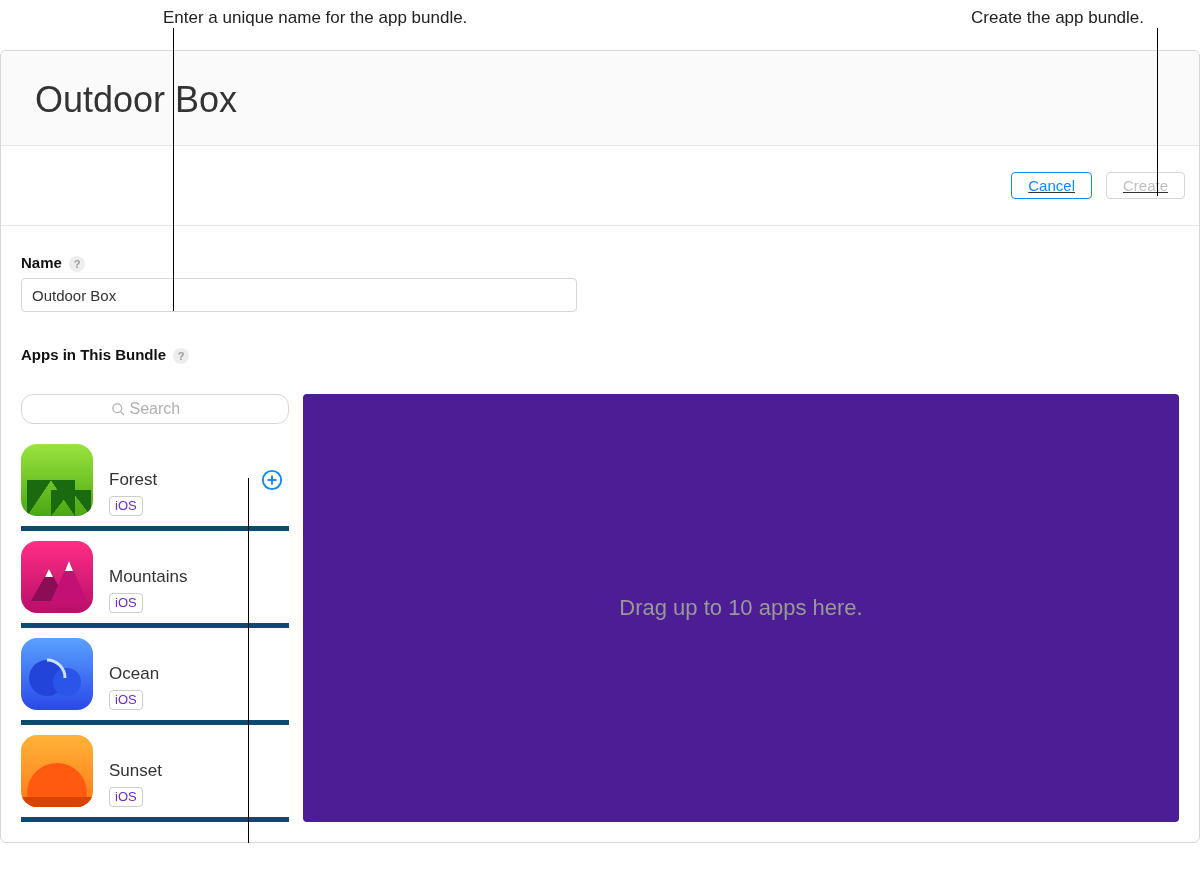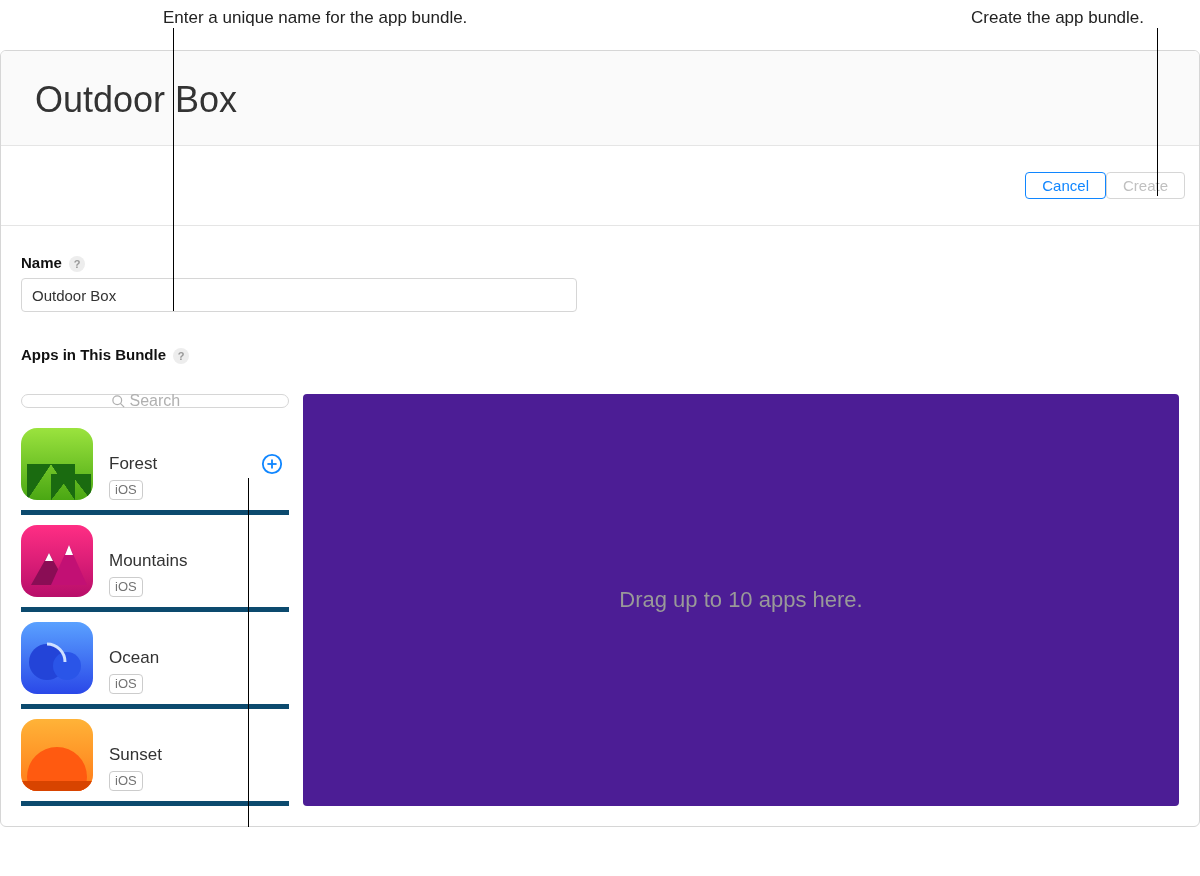--- a/index.html
+++ b/index.html
@@ -62,21 +62,22 @@
       text-decoration: none;
       cursor: pointer;
       vertical-align: middle;
     }
 
     .actionbar {
       display: flex;
       justify-content: flex-end;
       padding: 26px 14px;
       border-bottom: 1px solid #e5e5e5;
-      gap: 0;
+      gap: 14px;
+      text-decoration: underline;
     }
     .btn {
       font-size: 15px;
       padding: 4px 16px;
       border-radius: 4px;
       border: 1px solid #1086ff;
       background: #fff;
       color: #1086ff;
       cursor: pointer;
     }
@@ -114,21 +115,21 @@
       font-size: 15px;
       color: #333;
     }
 
     .apps-section { margin-top: 30px; display: flex; gap: 14px; align-items: stretch; }
     .apps-col { width: 268px; flex: 0 0 auto; }
     .apps-header { margin-bottom: 8px; }
     .search-wrap {
       border: 1px solid #d6d6d6;
       border-radius: 12px;
-      height: 14px;
+      height: 30px;
       display: flex;
       align-items: center;
       justify-content: center;
       gap: 4px;
       color: #b0b0b0;
       margin-bottom: 10px;
     }
     .search-wrap input {
       border: none;
       outline: none;
@@ -152,21 +153,21 @@
       flex: 0 0 auto;
       margin-right: 16px;
       position: relative;
       overflow: hidden;
     }
     .app-meta { flex: 1; }
     .app-name { font-size: 17px; color: #333; margin-bottom: 6px; }
     .platform-badge {
       display: inline-block;
       border: 1px solid #ccc;
-      color: #737373;
+      color: #6d28d9;
       font-size: 13px;
       border-radius: 4px;
       padding: 0 5px;
       line-height: 18px;
     }
     .add-btn {
       width: 22px; height: 22px;
       position: absolute;
       right: 6px; top: 50%;
       transform: translateY(-50%);

